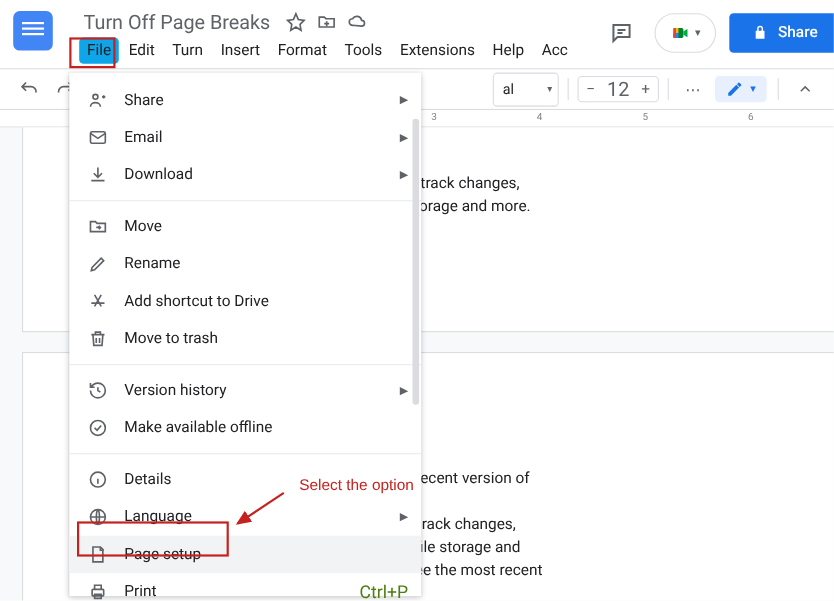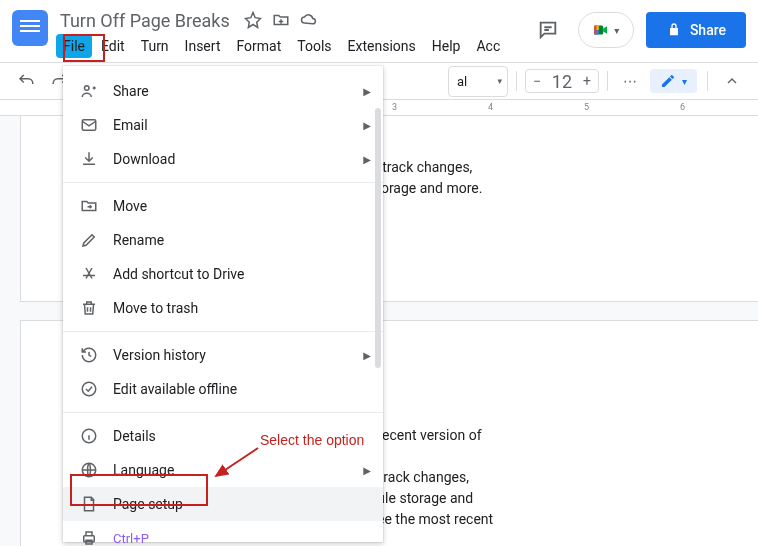--- a/index.html
+++ b/index.html
@@ -1,17 +1,17 @@
 <!DOCTYPE html>
 <html><head>
 <meta charset="utf-8">
 <style>
 * { box-sizing: border-box; margin: 0; padding: 0; }
 body { font-family: "Google Sans", Roboto, Arial, sans-serif; font-size: 14px; color: #202124; background: #fff; overflow: hidden; width: 758px; height: 546px; position: relative; }
-.header { display: flex; align-items: flex-start; padding: 8px 12px 0; gap: 8px; text-align: right; }
+.header { display: flex; align-items: flex-start; padding: 8px 12px 0; gap: 24px; text-align: right; }
 .docs-icon { width: 36px; height: 36px; background: #4285f4; border-radius: 6px; position: relative; flex-shrink: 0; margin-top: 2px; }
 .docs-icon::before { content: ""; position: absolute; left: 8px; right: 8px; top: 10px; height: 2px; background: #fff; box-shadow: 0 5px 0 #fff, 0 10px 0 #fff; }
 .title-area { flex: 1; }
 .title-row { display: flex; align-items: center; gap: 10px; height: 24px; }
 .doc-title { font-size: 18px; color: #5f6368; padding: 0 4px; }
 .title-icon { color: #5f6368; cursor: pointer; display: flex; }
 .menubar { display: flex; gap: 2px; margin-top: 2px; }
 .menu-item { padding: 4px 7px; color: #202124; font-size: 14px; cursor: pointer; border-radius: 4px; }
 .menu-item.active { background: #0ea5e9; }
 .header-right { display: flex; align-items: center; gap: 12px; padding-top: 4px; }
@@ -32,21 +32,21 @@
 .ruler { height: 16px; border-bottom: 1px solid #dadce0; position: relative; background: #fff; font-size: 9px; color: #80868b; }
 .ruler-mark { position: absolute; top: 2px; }
 .canvas { background: #f8f9fa; height: 480px; position: relative; overflow: hidden; padding-left: 20px; }
 .page { background: #fff; margin: 0 0 18px 0; padding: 24px 40px 24px 160px; border: 1px solid #dadce0; width: 750px; line-height: 1.5; color: #202124; }
 .dropdown { position: absolute; left: 63px; top: 66px; width: 320px; background: #fff; box-shadow: 0 2px 6px rgba(0,0,0,.2), 0 0 0 1px rgba(0,0,0,.05); padding: 8px 0; z-index: 10; max-height: 476px; }
 .dd-item { display: flex; align-items: center; padding: 7px 12px 7px 16px; gap: 14px; cursor: pointer; color: #202124; position: relative; }
 .dd-item.hover { background: #f1f3f4; }
 .dd-icon { width: 20px; height: 20px; color: #5f6368; display: flex; align-items: center; justify-content: center; flex-shrink: 0; }
 .dd-label { flex: 1; }
 .dd-arrow { color: #5f6368; font-size: 10px; }
-.dd-shortcut { color: #8b5cf6; font-size: 13px; }
+.dd-shortcut { color: #4d7c0f; font-size: 16px; }
 .dd-sep { height: 1px; background: #e8eaed; margin: 6px 0; }
 .scroll-track { position: absolute; right: 2px; top: 0; bottom: 0; width: 6px; }
 .scroll-thumb { position: absolute; right: 0; top: 42px; width: 6px; height: 260px; background: #dadce0; border-radius: 3px; }
 .red-box { position: absolute; border: 2px solid #c5221f; pointer-events: none; z-index: 20; }
 .annotation { position: absolute; color: #c5221f; font-size: 14px; z-index: 20; font-family: Arial; }
 .arrow-svg { position: absolute; z-index: 20; pointer-events: none; }
 </style>
 </head>
 <body>
 
@@ -251,21 +251,21 @@
         <span class="dd-label">Version history</span>
         <span class="dd-arrow">▶</span>
       </div>
       <div class="dd-item">
         <span class="dd-icon">
           <svg width="18" height="18" viewBox="0 0 24 24" fill="none" stroke="currentColor" stroke-width="2">
             <circle cx="12" cy="12" r="9"></circle>
             <path d="M8 12l3 3 5-6"></path>
           </svg>
         </span>
-        <span class="dd-label">Edit available offline</span>
+        <span class="dd-label">Make available offline</span>
       </div>
       <div class="dd-sep"></div>
       <div class="dd-item">
         <span class="dd-icon">
           <svg width="18" height="18" viewBox="0 0 24 24" fill="none" stroke="currentColor" stroke-width="2">
             <circle cx="12" cy="12" r="9"></circle>
             <path d="M12 8h.01M11 12h1v5"></path>
           </svg>
         </span>
         <span class="dd-label">Details</span>
@@ -289,28 +289,29 @@
         </span>
         <span class="dd-label">Page setup</span>
       </div>
       <div class="dd-item">
         <span class="dd-icon">
           <svg width="18" height="18" viewBox="0 0 24 24" fill="none" stroke="currentColor" stroke-width="2">
             <rect x="5" y="9" width="14" height="8" rx="1"></rect>
             <path d="M8 9V4h8v5M8 15h8v5H8z"></path>
           </svg>
         </span>
+        <span class="dd-label">Print</span>
         <span class="dd-shortcut">Ctrl+P</span>
       </div>
     </div>
 </div>
 
 <div class="red-box" style="left:63px; top:34px; width:42px; height:28px;"></div>
 <div class="red-box" style="left:70px; top:474px; width:138px; height:32px;"></div>
-<div class="annotation" style="left:260px; top:432px;">Select the option</div>
+<div class="annotation" style="left:272px; top:432px;">Select the option</div>
 <svg class="arrow-svg" style="left:212px; top:444px;" width="50" height="38">
   <defs>
       <marker id="ah" markerWidth="8" markerHeight="8" refX="6" refY="3" orient="auto">
         <path d="M0,0 L7,3 L0,6 z" fill="#c5221f"></path>
       </marker>
     </defs>
   <line x1="46" y1="4" x2="4" y2="32" stroke="#c5221f" stroke-width="2" marker-end="url(#ah)"></line>
 </svg>
 
 </body></html>

